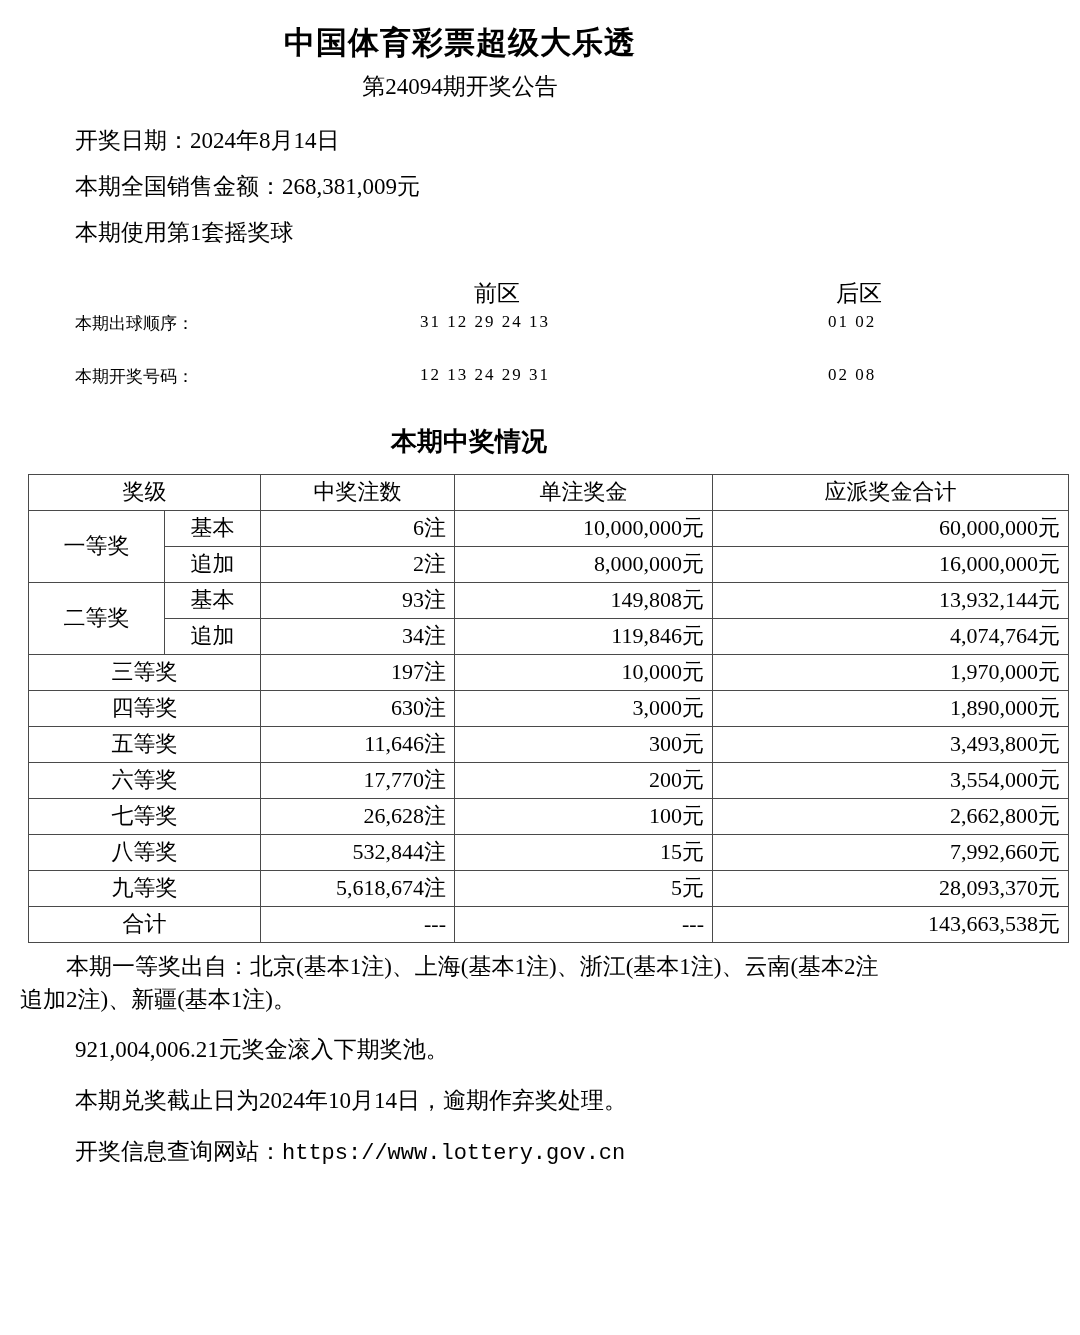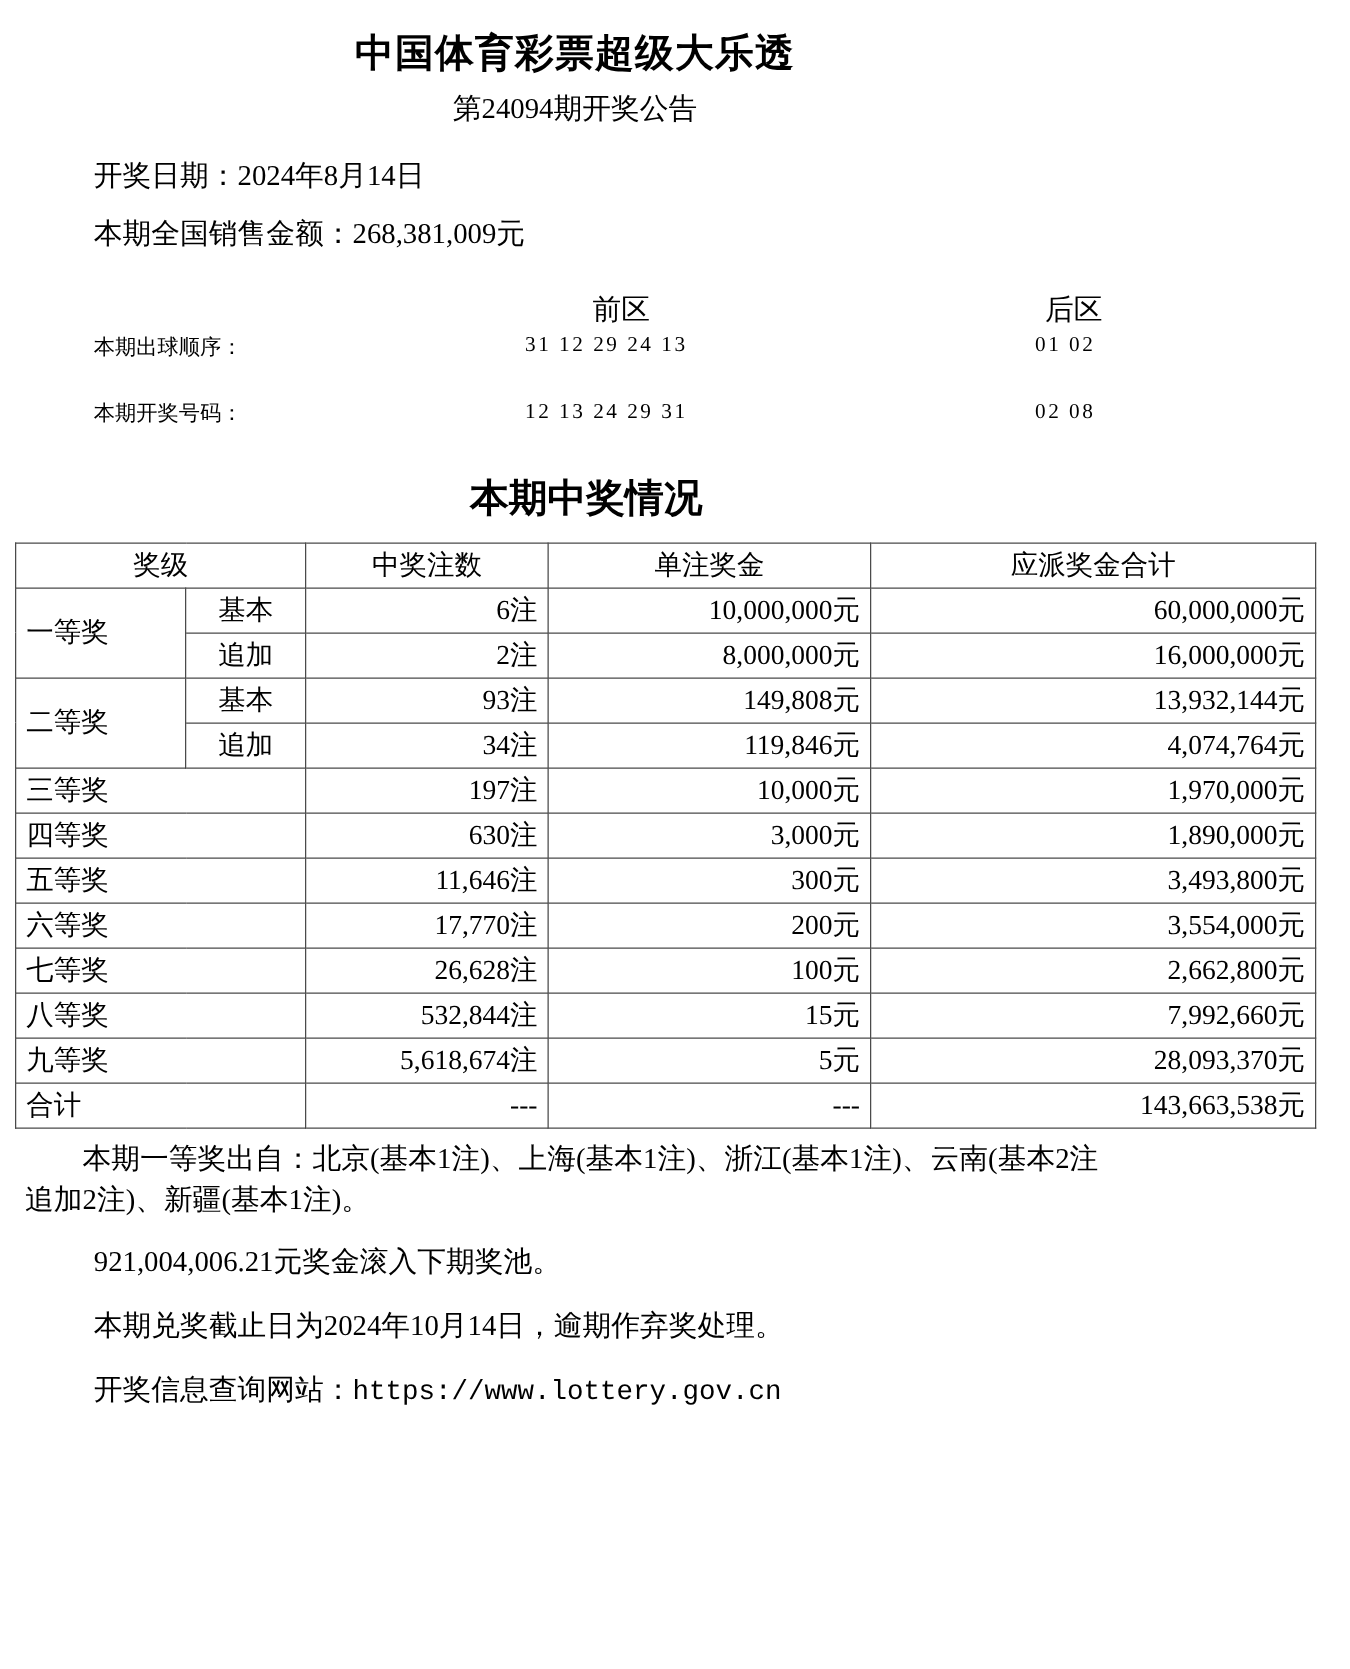--- a/index.html
+++ b/index.html
@@ -95,31 +95,31 @@
     position: absolute;
     left: 828px;
     top: 0;
     letter-spacing: 2px;
     white-space: nowrap;
   }
 
   
   .section-title {
     text-align: center;
-    font-size: 31px;
+    font-size: 26px;
     font-weight: bold;
     margin: 8px 0 0 0;
     padding-left: 18px;
     line-height: 1.2;
   }
 
   
   .table-wrap {
     margin-top: 17px;
-    padding-left: 12px;
+    padding-left: 28px;
     padding-right: 20px;
   }
   table.prize {
     border-collapse: collapse;
     width: 1040px;
     table-layout: fixed;
     font-size: 22px;
   }
   table.prize td, table.prize th {
     border: 1.6px solid #4a4a4a;
@@ -128,21 +128,21 @@
     font-weight: normal;
     vertical-align: middle;
   }
   .col-a { width: 136px; }
   .col-b { width: 96px; }
   .col-c { width: 194px; }
   .col-d { width: 258px; }
   .col-e { width: 356px; }
 
   .hcell { text-align: center; }
-  .tier-center { text-align: left; }
+  .tier-center { text-align: center; }
   .sub-cell { text-align: center; }
   .numcell { text-align: right; padding-right: 6px; }
 
   
   .notes {
     margin-top: 8px;
     padding-left: 20px;
     padding-right: 18px;
   }
   .note {
@@ -166,20 +166,21 @@
 <body>
 
 <div class="page">
 
   <h1 class="title">中国体育彩票超级大乐透</h1>
   <div class="subtitle">第24094期开奖公告</div>
 
   <div class="info-block">
     <div class="info-line">开奖日期：2024年8月14日</div>
     <div class="info-line">本期全国销售金额：268,381,009元</div>
+    <div class="info-line">本期使用第1套摇奖球</div>
   </div>
 
   <div class="numbers-block">
     <div class="zone-head">
       <span class="zone-front">前区</span>
       <span class="zone-back">后区</span>
     </div>
     <div class="num-row">
       <span class="num-label">本期出球顺序：</span>
       <span class="num-front">31 12 29 24 13</span>

